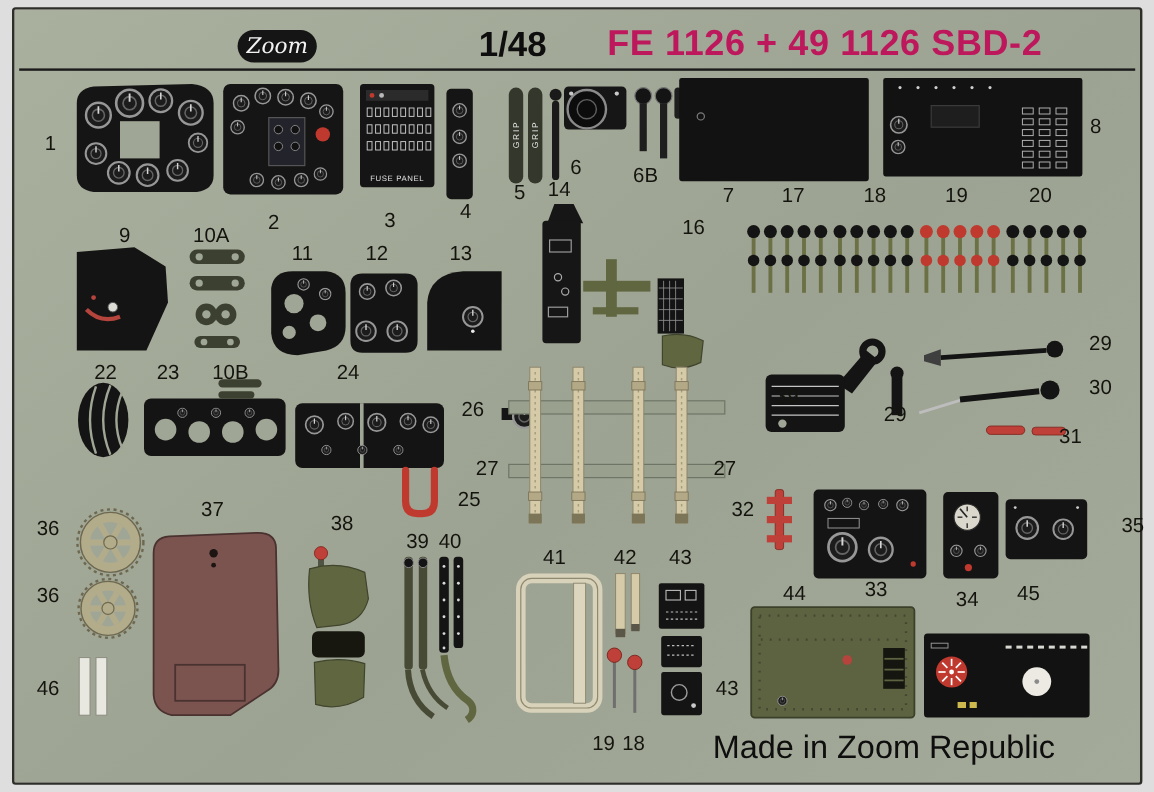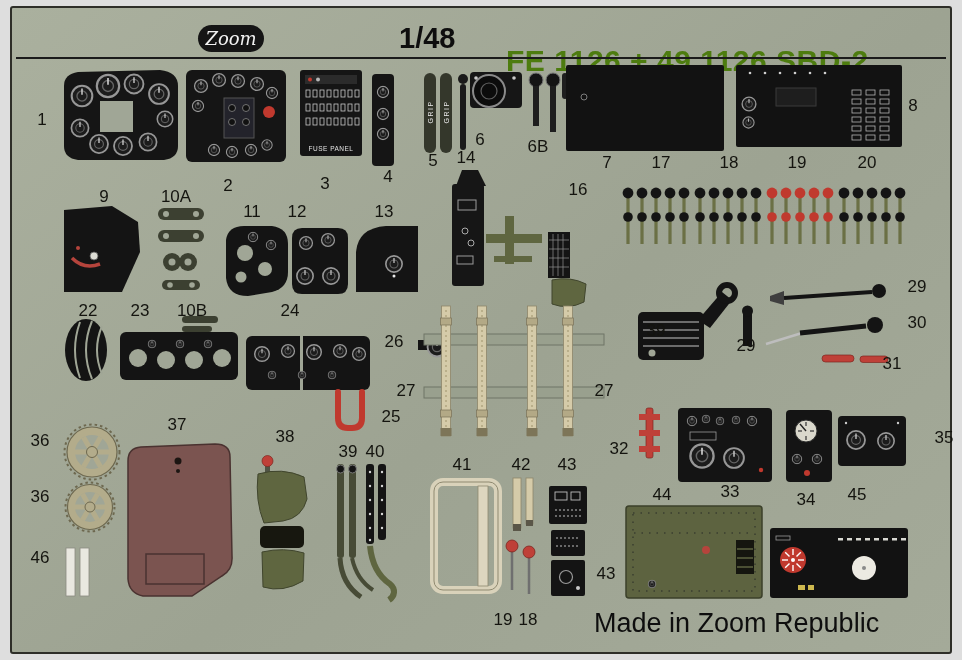--- a/index.html
+++ b/index.html
@@ -6,21 +6,21 @@
   #canvas{position:relative;width:962px;height:660px;background:#dedede;font-family:"Liberation Sans",sans-serif;overflow:hidden;}
   #fret{position:absolute;left:10px;top:6px;width:942px;height:648px;box-sizing:border-box;
         background:linear-gradient(140deg,#aab09e 0%,#9da392 55%,#a4aa99 100%);
         border:2px solid #2e2e28;border-radius:3px;}
   .lbl{position:absolute;transform:translate(-50%,-50%);font-size:17px;color:#14140f;white-space:nowrap;}
   #brand{position:absolute;left:54px;top:15px;font-size:37px;font-weight:bold;letter-spacing:1.5px;color:#0e0e0e;}
   #zoom-badge{position:absolute;left:198px;top:25px;width:66px;height:27px;background:#151515;border-radius:14px;
         color:#f2f2f2;display:flex;align-items:center;justify-content:center;
         font-family:"DejaVu Serif",serif;font-style:italic;font-size:18px;}
   #scale{position:absolute;left:399px;top:22px;font-size:29px;font-weight:bold;color:#0e0e0e;}
-  #title{position:absolute;left:506px;top:20px;font-size:30px;font-weight:bold;color:#4d7c0f;letter-spacing:0.5px;margin-top:24px;}
+  #title{position:absolute;left:506px;top:20px;font-size:30px;font-weight:bold;color:#be185d;letter-spacing:0.5px;}
   #header-rule{position:absolute;left:16px;top:57px;width:930px;height:2px;background:#1b1b1b;}
   #copyright{position:absolute;left:54px;top:607px;font-size:27px;font-weight:bold;color:#0e0e0e;}
   #made-in{position:absolute;left:594px;top:608px;font-size:27px;color:#0e0e0e;}
   svg#parts{position:absolute;left:0;top:0;}
 </style>
 </head>
 <body>
 
 <div id="canvas">
   <div id="fret"></div>
@@ -595,50 +595,50 @@
   <span class="lbl" style="left:538px;top:147px">6B</span>
   <span class="lbl" style="left:607px;top:163px">7</span>
   <span class="lbl" style="left:661px;top:163px">17</span>
   <span class="lbl" style="left:729px;top:163px">18</span>
   <span class="lbl" style="left:797px;top:163px">19</span>
   <span class="lbl" style="left:867px;top:163px">20</span>
   <span class="lbl" style="left:913px;top:106px">8</span>
   <span class="lbl" style="left:104px;top:197px">9</span>
   <span class="lbl" style="left:176px;top:197px">10A</span>
   <span class="lbl" style="left:252px;top:212px">11</span>
-  <span class="lbl" style="left:297px;top:212px">12</span>
+  <span class="lbl" style="left:314px;top:212px">12</span>
   <span class="lbl" style="left:384px;top:212px">13</span>
   <span class="lbl" style="left:578px;top:190px">16</span>
   <span class="lbl" style="left:88px;top:311px">22</span>
   <span class="lbl" style="left:140px;top:311px">23</span>
   <span class="lbl" style="left:192px;top:311px">10B</span>
   <span class="lbl" style="left:290px;top:311px">24</span>
   <span class="lbl" style="left:394px;top:342px">26</span>
   <span class="lbl" style="left:656px;top:331px">39</span>
   <span class="lbl" style="left:917px;top:287px">29</span>
   <span class="lbl" style="left:917px;top:323px">30</span>
   <span class="lbl" style="left:746px;top:346px">29</span>
   <span class="lbl" style="left:892px;top:364px">31</span>
   <span class="lbl" style="left:406px;top:391px">27</span>
   <span class="lbl" style="left:604px;top:391px">27</span>
   <span class="lbl" style="left:391px;top:417px">25</span>
-  <span class="lbl" style="left:619px;top:449px">32</span>
+  <span class="lbl" style="left:619px;top:425px">32</span>
   <span class="lbl" style="left:944px;top:438px">35</span>
   <span class="lbl" style="left:40px;top:441px">36</span>
   <span class="lbl" style="left:40px;top:497px">36</span>
   <span class="lbl" style="left:177px;top:425px">37</span>
   <span class="lbl" style="left:285px;top:437px">38</span>
   <span class="lbl" style="left:348px;top:452px">39</span>
   <span class="lbl" style="left:375px;top:452px">40</span>
   <span class="lbl" style="left:462px;top:465px">41</span>
   <span class="lbl" style="left:521px;top:465px">42</span>
   <span class="lbl" style="left:567px;top:465px">43</span>
   <span class="lbl" style="left:662px;top:495px">44</span>
   <span class="lbl" style="left:730px;top:492px">33</span>
   <span class="lbl" style="left:806px;top:500px">34</span>
   <span class="lbl" style="left:857px;top:495px">45</span>
   <span class="lbl" style="left:606px;top:574px">43</span>
-  <span class="lbl" style="left:40px;top:558px">46</span>
+  <span class="lbl" style="left:40px;top:574px">46</span>
   <span class="lbl" style="left:503px;top:620px">19</span>
   <span class="lbl" style="left:528px;top:620px">18</span>
 
   <div id="made-in">Made in Zoom Republic</div>
 </div>
 
 </body></html>

